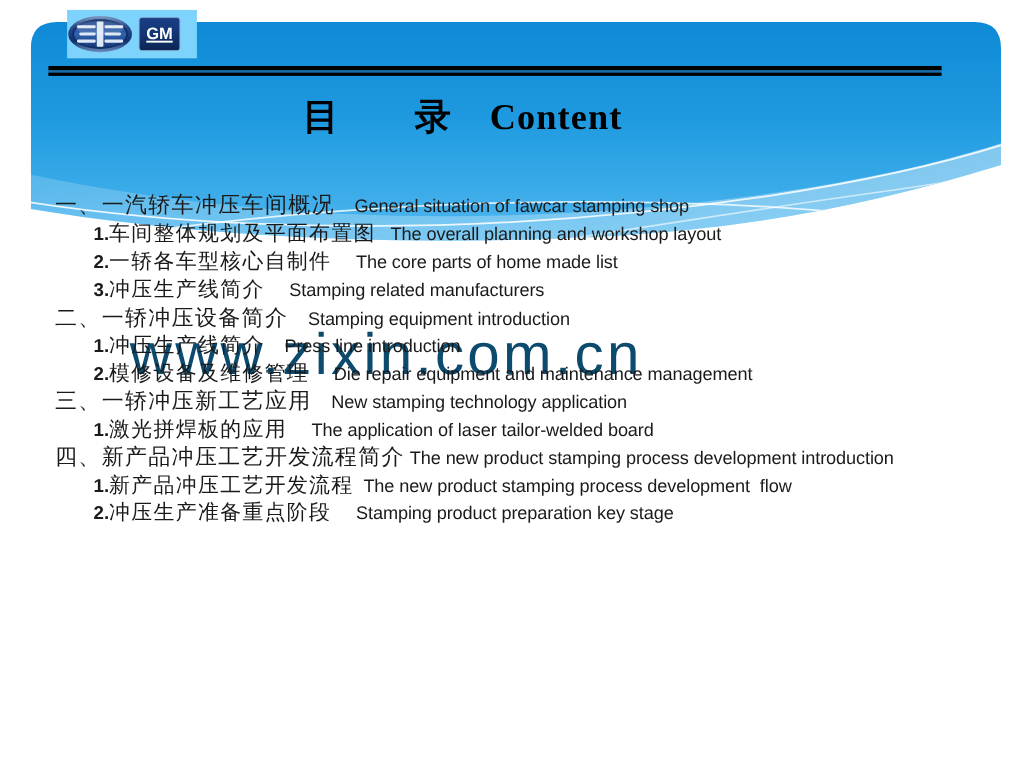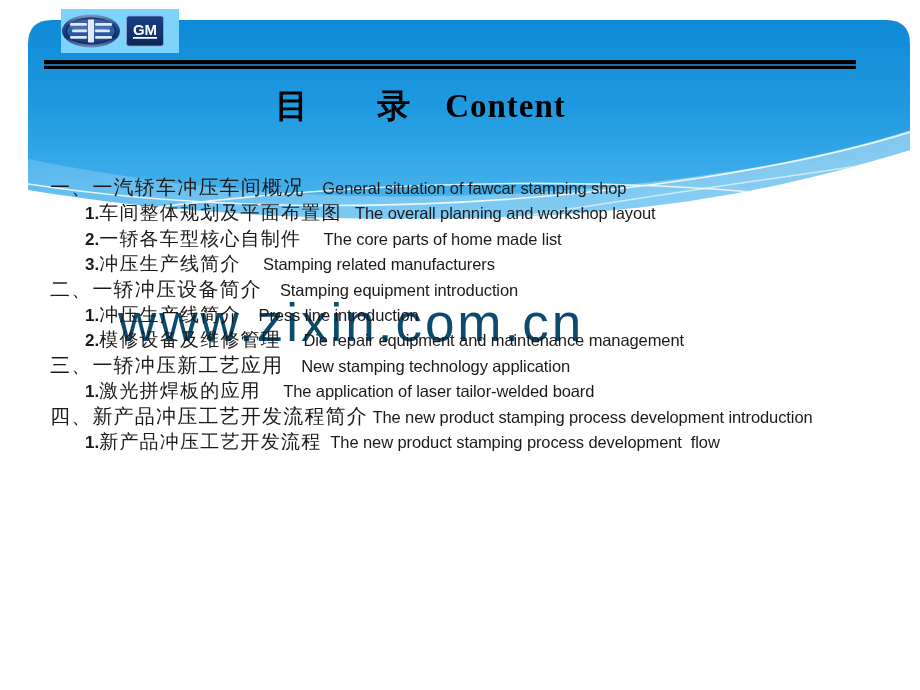--- a/index.html
+++ b/index.html
@@ -269,15 +269,16 @@
       <div class="toc-line level-2"><span class="num">1.</span><span class="zh">车间整体规划及平面布置图</span><span class="en">   </span><span class="en">The overall planning and workshop layout</span></div>
       <div class="toc-line level-2"><span class="num">2.</span><span class="zh">一轿各车型核心自制件</span><span class="en">     </span><span class="en">The core parts of home made list</span></div>
       <div class="toc-line level-2"><span class="num">3.</span><span class="zh">冲压生产线简介</span><span class="en">     </span><span class="en">Stamping related manufacturers</span></div>
       <div class="toc-line level-1"><span class="zh">二、</span><span class="zh">一轿冲压设备简介</span><span class="en">    </span><span class="en">Stamping equipment introduction</span></div>
       <div class="toc-line level-2"><span class="num">1.</span><span class="zh">冲压生产线简介</span><span class="en">    </span><span class="en">Press line introduction</span></div>
       <div class="toc-line level-2"><span class="num">2.</span><span class="zh">模修设备及维修管理</span><span class="en">     </span><span class="en">Die repair equipment and maintenance management</span></div>
       <div class="toc-line level-1"><span class="zh">三、</span><span class="zh">一轿冲压新工艺应用</span><span class="en">    </span><span class="en">New stamping technology application</span></div>
       <div class="toc-line level-2"><span class="num">1.</span><span class="zh">激光拼焊板的应用</span><span class="en">     </span><span class="en">The application of laser tailor-welded board</span></div>
       <div class="toc-line level-1"><span class="zh">四、</span><span class="zh">新产品冲压工艺开发流程简介</span><span class="en"> </span><span class="en">The new product stamping process development introduction</span></div>
       <div class="toc-line level-2"><span class="num">1.</span><span class="zh">新产品冲压工艺开发流程</span><span class="en">  </span><span class="en">The new product stamping process development  flow</span></div>
+      <div class="toc-line level-2"><span class="num">2.</span><span class="zh">冲压生产准备重点阶段</span><span class="en">     </span><span class="en">Stamping product preparation key stage</span></div>
     </div>
 
 </div>
 
 </body></html>

